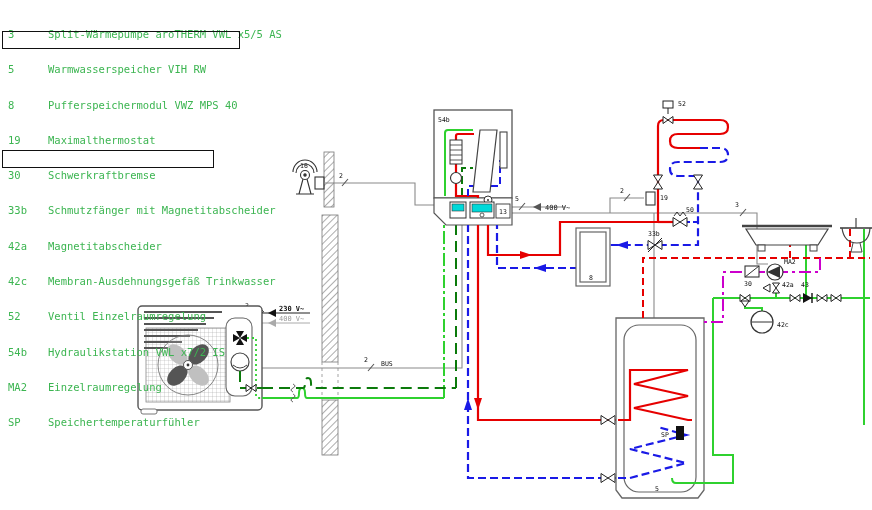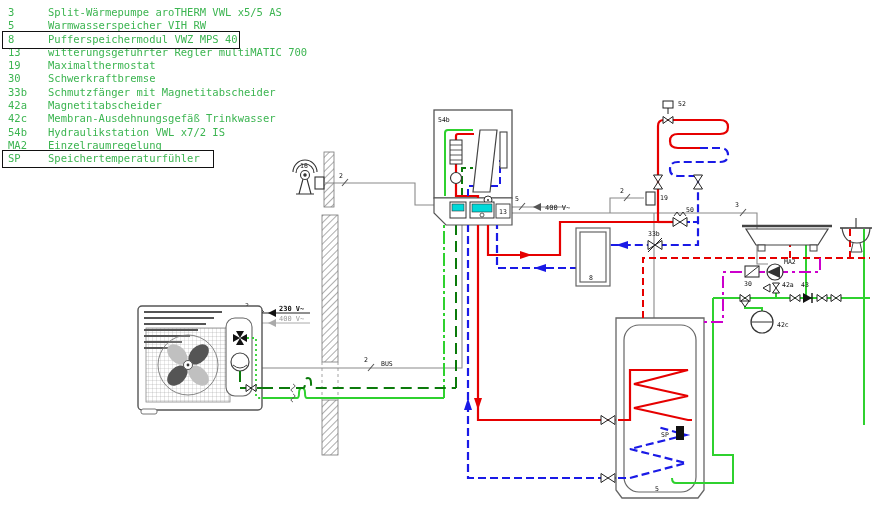--- a/index.html
+++ b/index.html
@@ -1,20 +1,20 @@
 <!DOCTYPE html>
 <html><head>
 <meta charset="utf-8">
 <style>
   html,body{margin:0;padding:0;background:#fff;}
   #stage{position:relative;width:872px;height:510px;background:#fff;overflow:hidden;
          font-family:"DejaVu Sans Mono",monospace;}
   .legend{position:absolute;left:8px;top:6px;color:#3cb551;
           font:10.5px/13.3px "DejaVu Sans Mono",monospace;}
-  .lrow{height:13.3px;white-space:nowrap;}
+  .lrow{height:13.3px;white-space:nowrap;margin-top:22px;}
   .lkey{display:inline-block;width:40px;}
   .lbox{position:absolute;border:1.6px solid #111;background:transparent;}
   .lbox8{left:2px;top:31px;width:236px;height:16px;}
   .lbox50{left:2px;top:150px;width:210px;height:16px;}
   svg{position:absolute;left:0;top:0;}
   svg text{font-family:"DejaVu Sans Mono",monospace;fill:#111;}
   .t6{font-size:6.5px;} .t7{font-size:7px;}
   .voltb{font-size:7px;font-weight:bold;}
   .voltg{font-size:7px;fill:#999;}
 </style>
@@ -275,26 +275,26 @@
       <path d="M853,243 L851,252 H862 L860,243" stroke-width="1" fill="none"></path>
       <path d="M856,218 V228" stroke-width="1.2"></path>
     </g>
 
   </svg>
 
   <div class="legend">
     <div class="lrow"><span class="lkey">3</span><span>Split-Wärmepumpe aroTHERM VWL x5/5 AS</span></div>
     <div class="lrow"><span class="lkey">5</span><span>Warmwasserspeicher VIH RW</span></div>
     <div class="lrow"><span class="lkey">8</span><span>Pufferspeichermodul VWZ MPS 40</span></div>
-    <div class="lrow"><span class="lkey">13</span><span>witterungsgeführter Regler multiMATIC 700</span></div>
     <div class="lrow"><span class="lkey">19</span><span>Maximalthermostat</span></div>
     <div class="lrow"><span class="lkey">30</span><span>Schwerkraftbremse</span></div>
     <div class="lrow"><span class="lkey">33b</span><span>Schmutzfänger mit Magnetitabscheider</span></div>
     <div class="lrow"><span class="lkey">42a</span><span>Magnetitabscheider</span></div>
     <div class="lrow"><span class="lkey">42c</span><span>Membran-Ausdehnungsgefäß Trinkwasser</span></div>
+    <div class="lrow"><span class="lkey">52</span><span>Ventil Einzelraumregelung</span></div>
     <div class="lrow"><span class="lkey">54b</span><span>Hydraulikstation VWL x7/2 IS</span></div>
     <div class="lrow"><span class="lkey">MA2</span><span>Einzelraumregelung</span></div>
     <div class="lrow"><span class="lkey">SP</span><span>Speichertemperaturfühler</span></div>
   </div>
   <div class="lbox lbox8"></div>
   <div class="lbox lbox50"></div>
 
 </div>
 
 </body></html>

